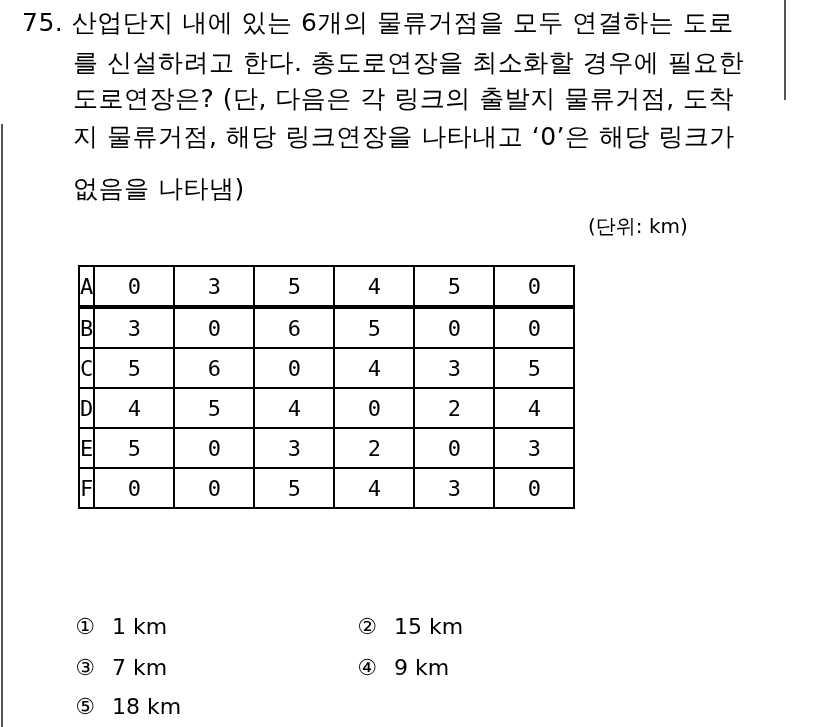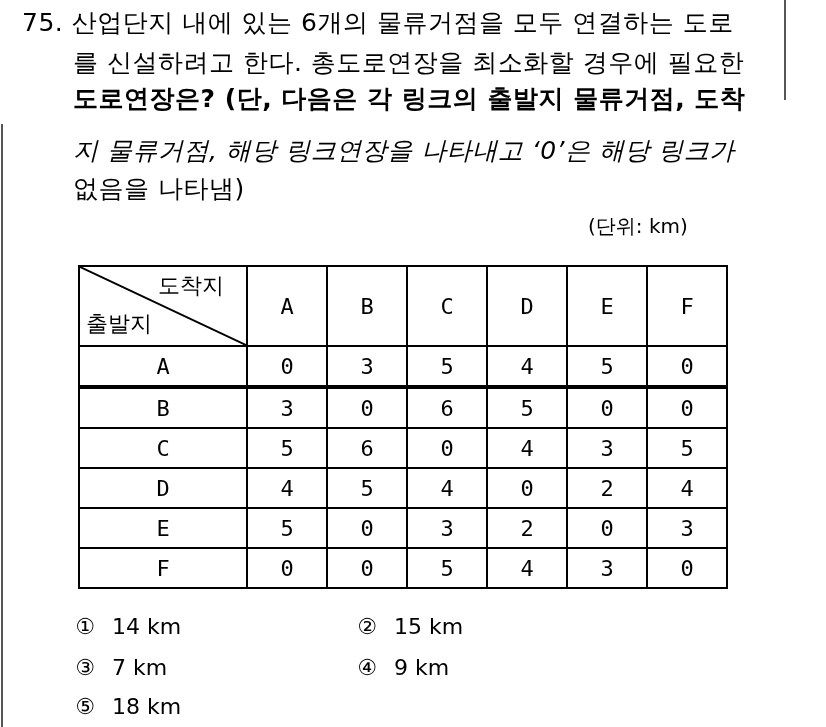--- a/index.html
+++ b/index.html
@@ -28,49 +28,34 @@
 <div class="vline" style="left:784px; top:0; height:100px;"></div>
 <div class="vline" style="left:1px; top:124px; height:603px;"></div>
 
 <div class="q-line" style="left:22px; top:8px;">
   <span>75.</span>
   <span>산업단지 내에 있는 6개의 물류거점을 모두 연결하는 도로</span>
 </div>
 <div class="q-line" style="left:73px; top:48px;">
   <span>를 신설하려고 한다. 총도로연장을 최소화할 경우에 필요한</span>
 </div>
-<div class="q-line" style="left:73px; top:84px;font-weight:bold;">
+<div class="q-line" style="left:73px; top:84px;">
   <span>도로연장은? (단, 다음은 각 링크의 출발지 물류거점, 도착</span>
 </div>
-<div class="q-line" style="left:73px; top:136px;font-style:italic;">
+<div class="q-line" style="left:73px; top:122px;">
   <span>지 물류거점, 해당 링크연장을 나타내고 ‘0’은 해당 링크가</span>
 </div>
 <div class="q-line" style="left:73px; top:174px;">
   <span>없음을 나타냄)</span>
 </div>
 
 <div class="unit">(단위: km)</div>
 
 <table class="matrix">
   <tbody>
-      <tr class="hdr">
-    <th class="corner">
-      <svg width="166" height="78">
-        <line x1="0" y1="0" x2="166" y2="78" stroke="#000" stroke-width="2"></line>
-      </svg>
-      <span class="corner-top">도착지</span>
-      <span class="corner-bot">출발지</span>
-    </th>
-    <th class="col">A</th>
-    <th class="col">B</th>
-    <th class="col">C</th>
-    <th class="col">D</th>
-    <th class="col">E</th>
-    <th class="col">F</th>
-  </tr>
   <tr class="first">
     <th>A</th>
     <td class="cell">0</td>
     <td class="cell">3</td>
     <td class="cell">5</td>
     <td class="cell">4</td>
     <td class="cell">5</td>
     <td class="cell">0</td>
   </tr>
   <tr>
@@ -116,21 +101,21 @@
     <td class="cell">5</td>
     <td class="cell">4</td>
     <td class="cell">3</td>
     <td class="cell">0</td>
   </tr>
 </tbody>
   </table>
 
 <div class="choice" style="left:72px; top:614px;">
   <span class="num">①</span>
-  <span>14 km</span>
+  <span>1 km</span>
 </div>
 <div class="choice" style="left:354px; top:614px;">
   <span class="num">②</span>
   <span>15 km</span>
 </div>
 <div class="choice" style="left:72px; top:655px;">
   <span class="num">③</span>
   <span>7 km</span>
 </div>
 <div class="choice" style="left:354px; top:655px;">

